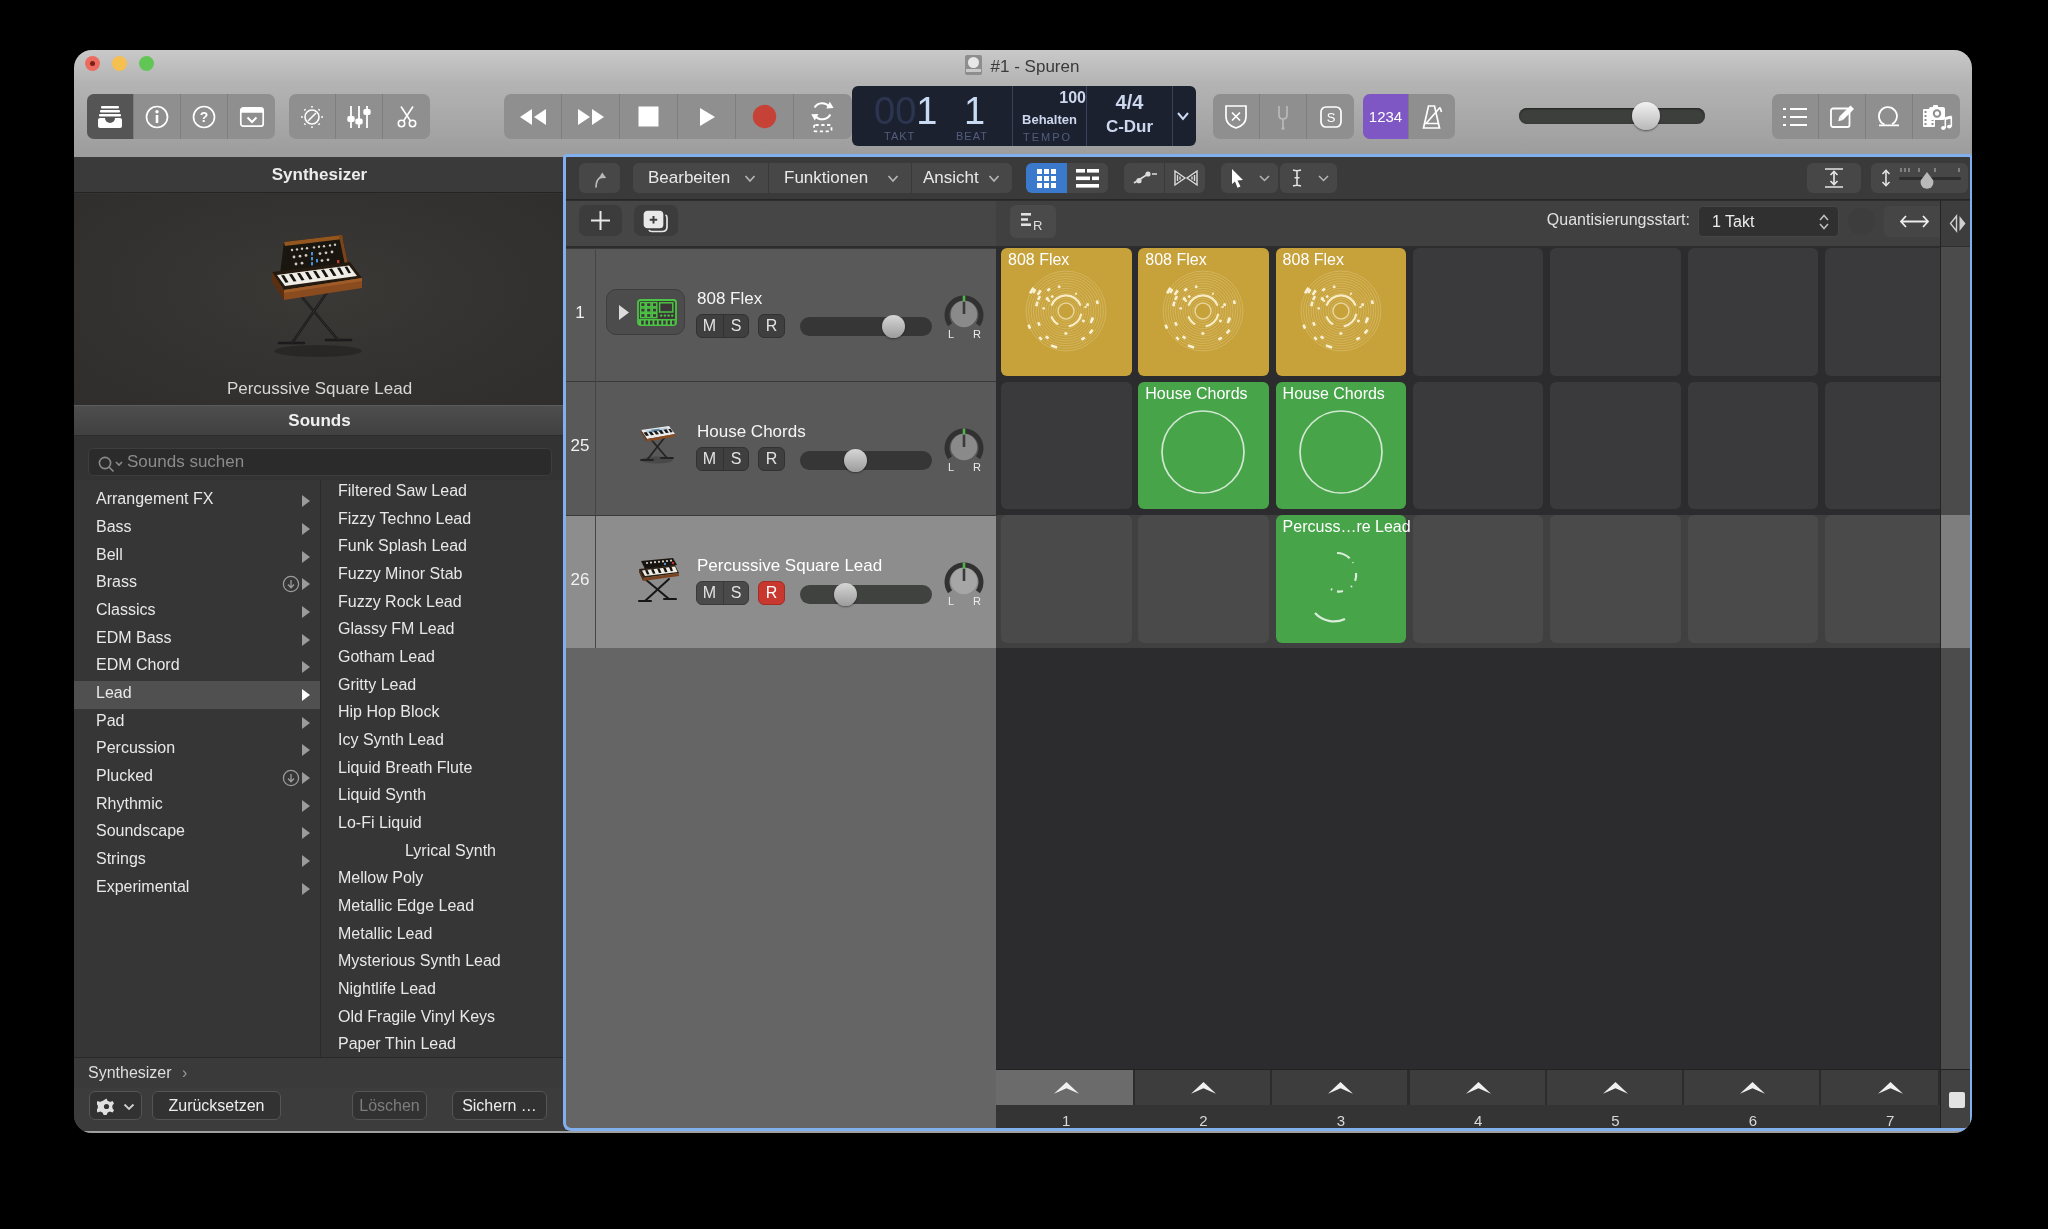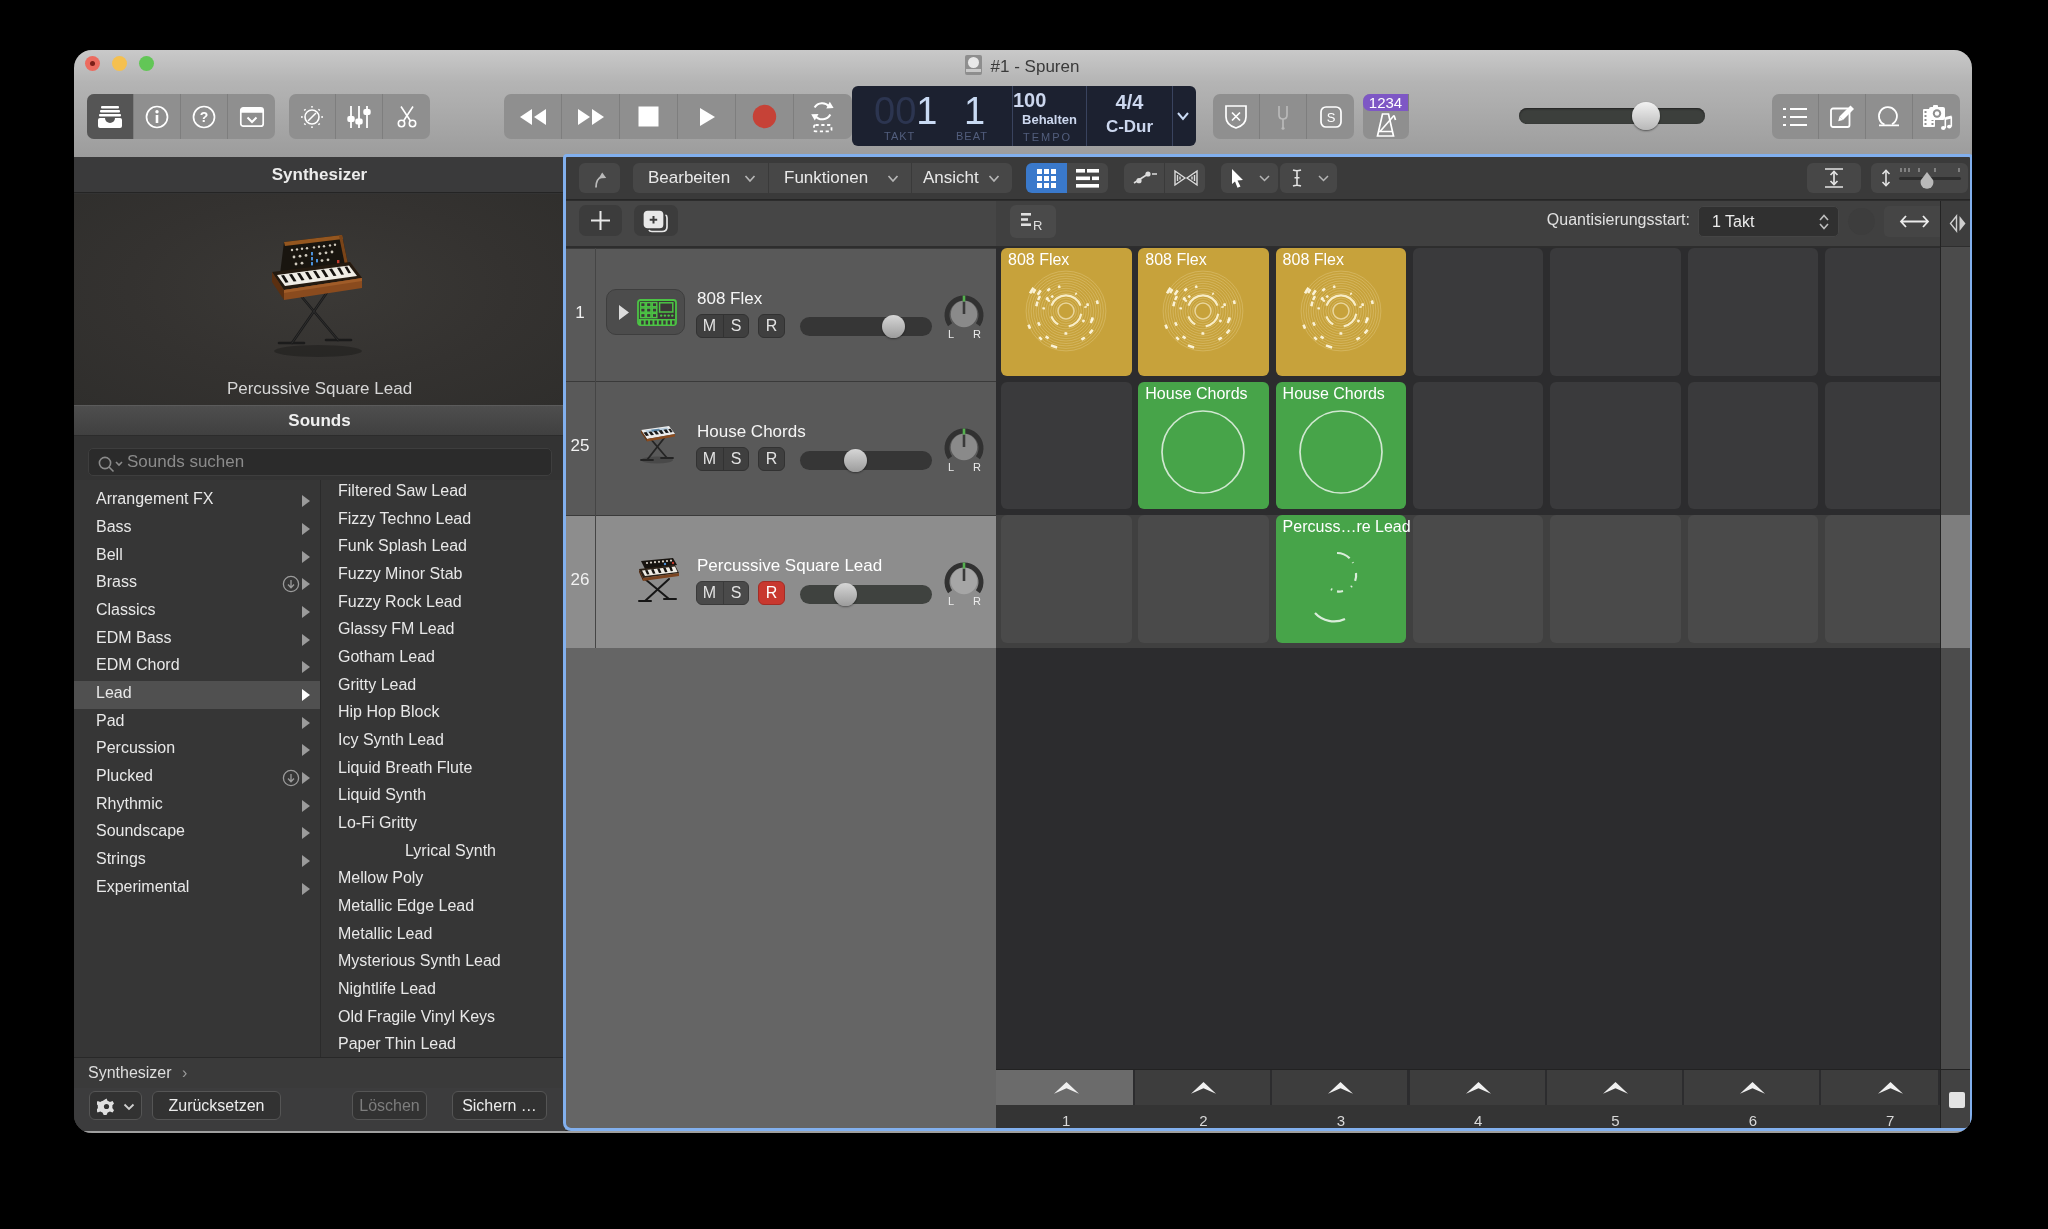--- a/index.html
+++ b/index.html
@@ -176,21 +176,21 @@
           </svg>
       </div>
     </div>
 
     <div id="lcd">
       <div style="position:absolute;left:22px;top:4px;font-size:38px;color:#2c3550;">00<span style="color:#c9daf3;">1</span></div>
       <div style="position:absolute;left:112px;top:4px;font-size:38px;color:#c9daf3;">1</div>
       <div class="lcdlab" style="left:32px;top:44px;">TAKT</div>
       <div class="lcdlab" style="left:104px;top:44px;">BEAT</div>
       <div style="position:absolute;left:160px;top:0;width:1px;height:60px;background:#39435e;"></div>
-      <div style="position:absolute;left:161px;top:3px;width:73px;text-align:left;font-size:20px;font-weight:bold;color:#ccd7ee;">100</div>
+      <div style="position:absolute;left:161px;top:3px;width:73px;text-align:right;font-size:16px;font-weight:bold;color:#ccd7ee;">100</div>
       <div style="position:absolute;left:161px;top:26px;width:73px;text-align:center;font-size:13px;font-weight:bold;color:#ccd7ee;">Behalten</div>
       <div class="lcdlab" style="left:171px;top:45px;letter-spacing:2px;">TEMPO</div>
       <div style="position:absolute;left:234px;top:0;width:1px;height:60px;background:#39435e;"></div>
       <div style="position:absolute;left:235px;top:5px;width:85px;text-align:center;font-size:20px;font-weight:bold;color:#ccd7ee;">4/4</div>
       <div style="position:absolute;left:235px;top:31px;width:85px;text-align:center;font-size:17px;font-weight:bold;color:#ccd7ee;">C-Dur</div>
       <div style="position:absolute;left:320px;top:0;width:1px;height:60px;background:#39435e;"></div>
       <svg style="position:absolute;right:6px;top:25px;" width="14" height="10" viewBox="0 0 14 10">
           <path d="M2 2 L7 8 L12 2" stroke="#c9daf3" stroke-width="2" fill="none"></path>
         </svg>
     </div>
@@ -211,21 +211,21 @@
             </g>
           </svg>
       </div>
       <div class="tbseg" style="width:47px;">
         <svg width="26" height="26" viewBox="0 0 26 26">
             <rect x="3" y="3" width="20" height="20" rx="5" fill="none" stroke="#fff" stroke-width="1.7"></rect>
             <text x="13" y="18" font-size="13" fill="#fff" text-anchor="middle" font-family="Liberation Sans">S</text>
           </svg>
       </div>
     </div>
-    <div class="tbgroup" style="left:1289px;flex-direction:column;">
+    <div class="tbgroup" style="left:1289px;">
       <div class="tbseg" style="width:46px;background:#7e57c5;border-radius:7px 0 0 7px;color:#fff;font-size:15px;">1234</div>
       <div class="tbseg" style="width:46px;">
         <svg width="26" height="28" viewBox="0 0 26 28">
             <g stroke="#fff" fill="none" stroke-width="1.7">
               <path d="M9.5 3 H15.5 L20.5 25 H4.5 Z"></path>
               <path d="M7 20.5 L21 4.5"></path>
               <path d="M21 4.5 L22.5 9"></path>
               <path d="M5.8 20.5 H19.2"></path>
             </g>
           </svg>
@@ -450,21 +450,21 @@
     <div style="position:absolute;left:264px;top:57.3px;width:225px;font-size:16px;color:#e8e8e8;white-space:nowrap;">Funk Splash Lead</div>
     <div style="position:absolute;left:264px;top:85.0px;width:225px;font-size:16px;color:#e8e8e8;white-space:nowrap;">Fuzzy Minor Stab</div>
     <div style="position:absolute;left:264px;top:112.7px;width:225px;font-size:16px;color:#e8e8e8;white-space:nowrap;">Fuzzy Rock Lead</div>
     <div style="position:absolute;left:264px;top:140.4px;width:225px;font-size:16px;color:#e8e8e8;white-space:nowrap;">Glassy FM Lead</div>
     <div style="position:absolute;left:264px;top:168.0px;width:225px;font-size:16px;color:#e8e8e8;white-space:nowrap;">Gotham Lead</div>
     <div style="position:absolute;left:264px;top:195.7px;width:225px;font-size:16px;color:#e8e8e8;white-space:nowrap;">Gritty Lead</div>
     <div style="position:absolute;left:264px;top:223.4px;width:225px;font-size:16px;color:#e8e8e8;white-space:nowrap;">Hip Hop Block</div>
     <div style="position:absolute;left:264px;top:251.0px;width:225px;font-size:16px;color:#e8e8e8;white-space:nowrap;">Icy Synth Lead</div>
     <div style="position:absolute;left:264px;top:278.7px;width:225px;font-size:16px;color:#e8e8e8;white-space:nowrap;">Liquid Breath Flute</div>
     <div style="position:absolute;left:264px;top:306.4px;width:225px;font-size:16px;color:#e8e8e8;white-space:nowrap;">Liquid Synth</div>
-    <div style="position:absolute;left:264px;top:334.0px;width:225px;font-size:16px;color:#e8e8e8;white-space:nowrap;">Lo-Fi Gritty</div>
+    <div style="position:absolute;left:264px;top:334.0px;width:225px;font-size:16px;color:#e8e8e8;white-space:nowrap;">Lo-Fi Liquid</div>
     <div style="position:absolute;left:264px;top:361.7px;width:225px;font-size:16px;color:#e8e8e8;white-space:nowrap;text-align:center;">Lyrical Synth</div>
     <div style="position:absolute;left:264px;top:389.4px;width:225px;font-size:16px;color:#e8e8e8;white-space:nowrap;">Mellow Poly</div>
     <div style="position:absolute;left:264px;top:417.0px;width:225px;font-size:16px;color:#e8e8e8;white-space:nowrap;">Metallic Edge Lead</div>
     <div style="position:absolute;left:264px;top:444.7px;width:225px;font-size:16px;color:#e8e8e8;white-space:nowrap;">Metallic Lead</div>
     <div style="position:absolute;left:264px;top:472.4px;width:225px;font-size:16px;color:#e8e8e8;white-space:nowrap;">Mysterious Synth Lead</div>
     <div style="position:absolute;left:264px;top:500.1px;width:225px;font-size:16px;color:#e8e8e8;white-space:nowrap;">Nightlife Lead</div>
     <div style="position:absolute;left:264px;top:527.7px;width:225px;font-size:16px;color:#e8e8e8;white-space:nowrap;">Old Fragile Vinyl Keys</div>
     <div style="position:absolute;left:264px;top:555.4px;width:225px;font-size:16px;color:#e8e8e8;white-space:nowrap;">Paper Thin Lead</div>
     </div>
     <div id="synthrow"><span style="margin-left:14px;">Synthesizer</span> <span style="color:#9a9a9a;margin-left:6px;">›</span></div>

